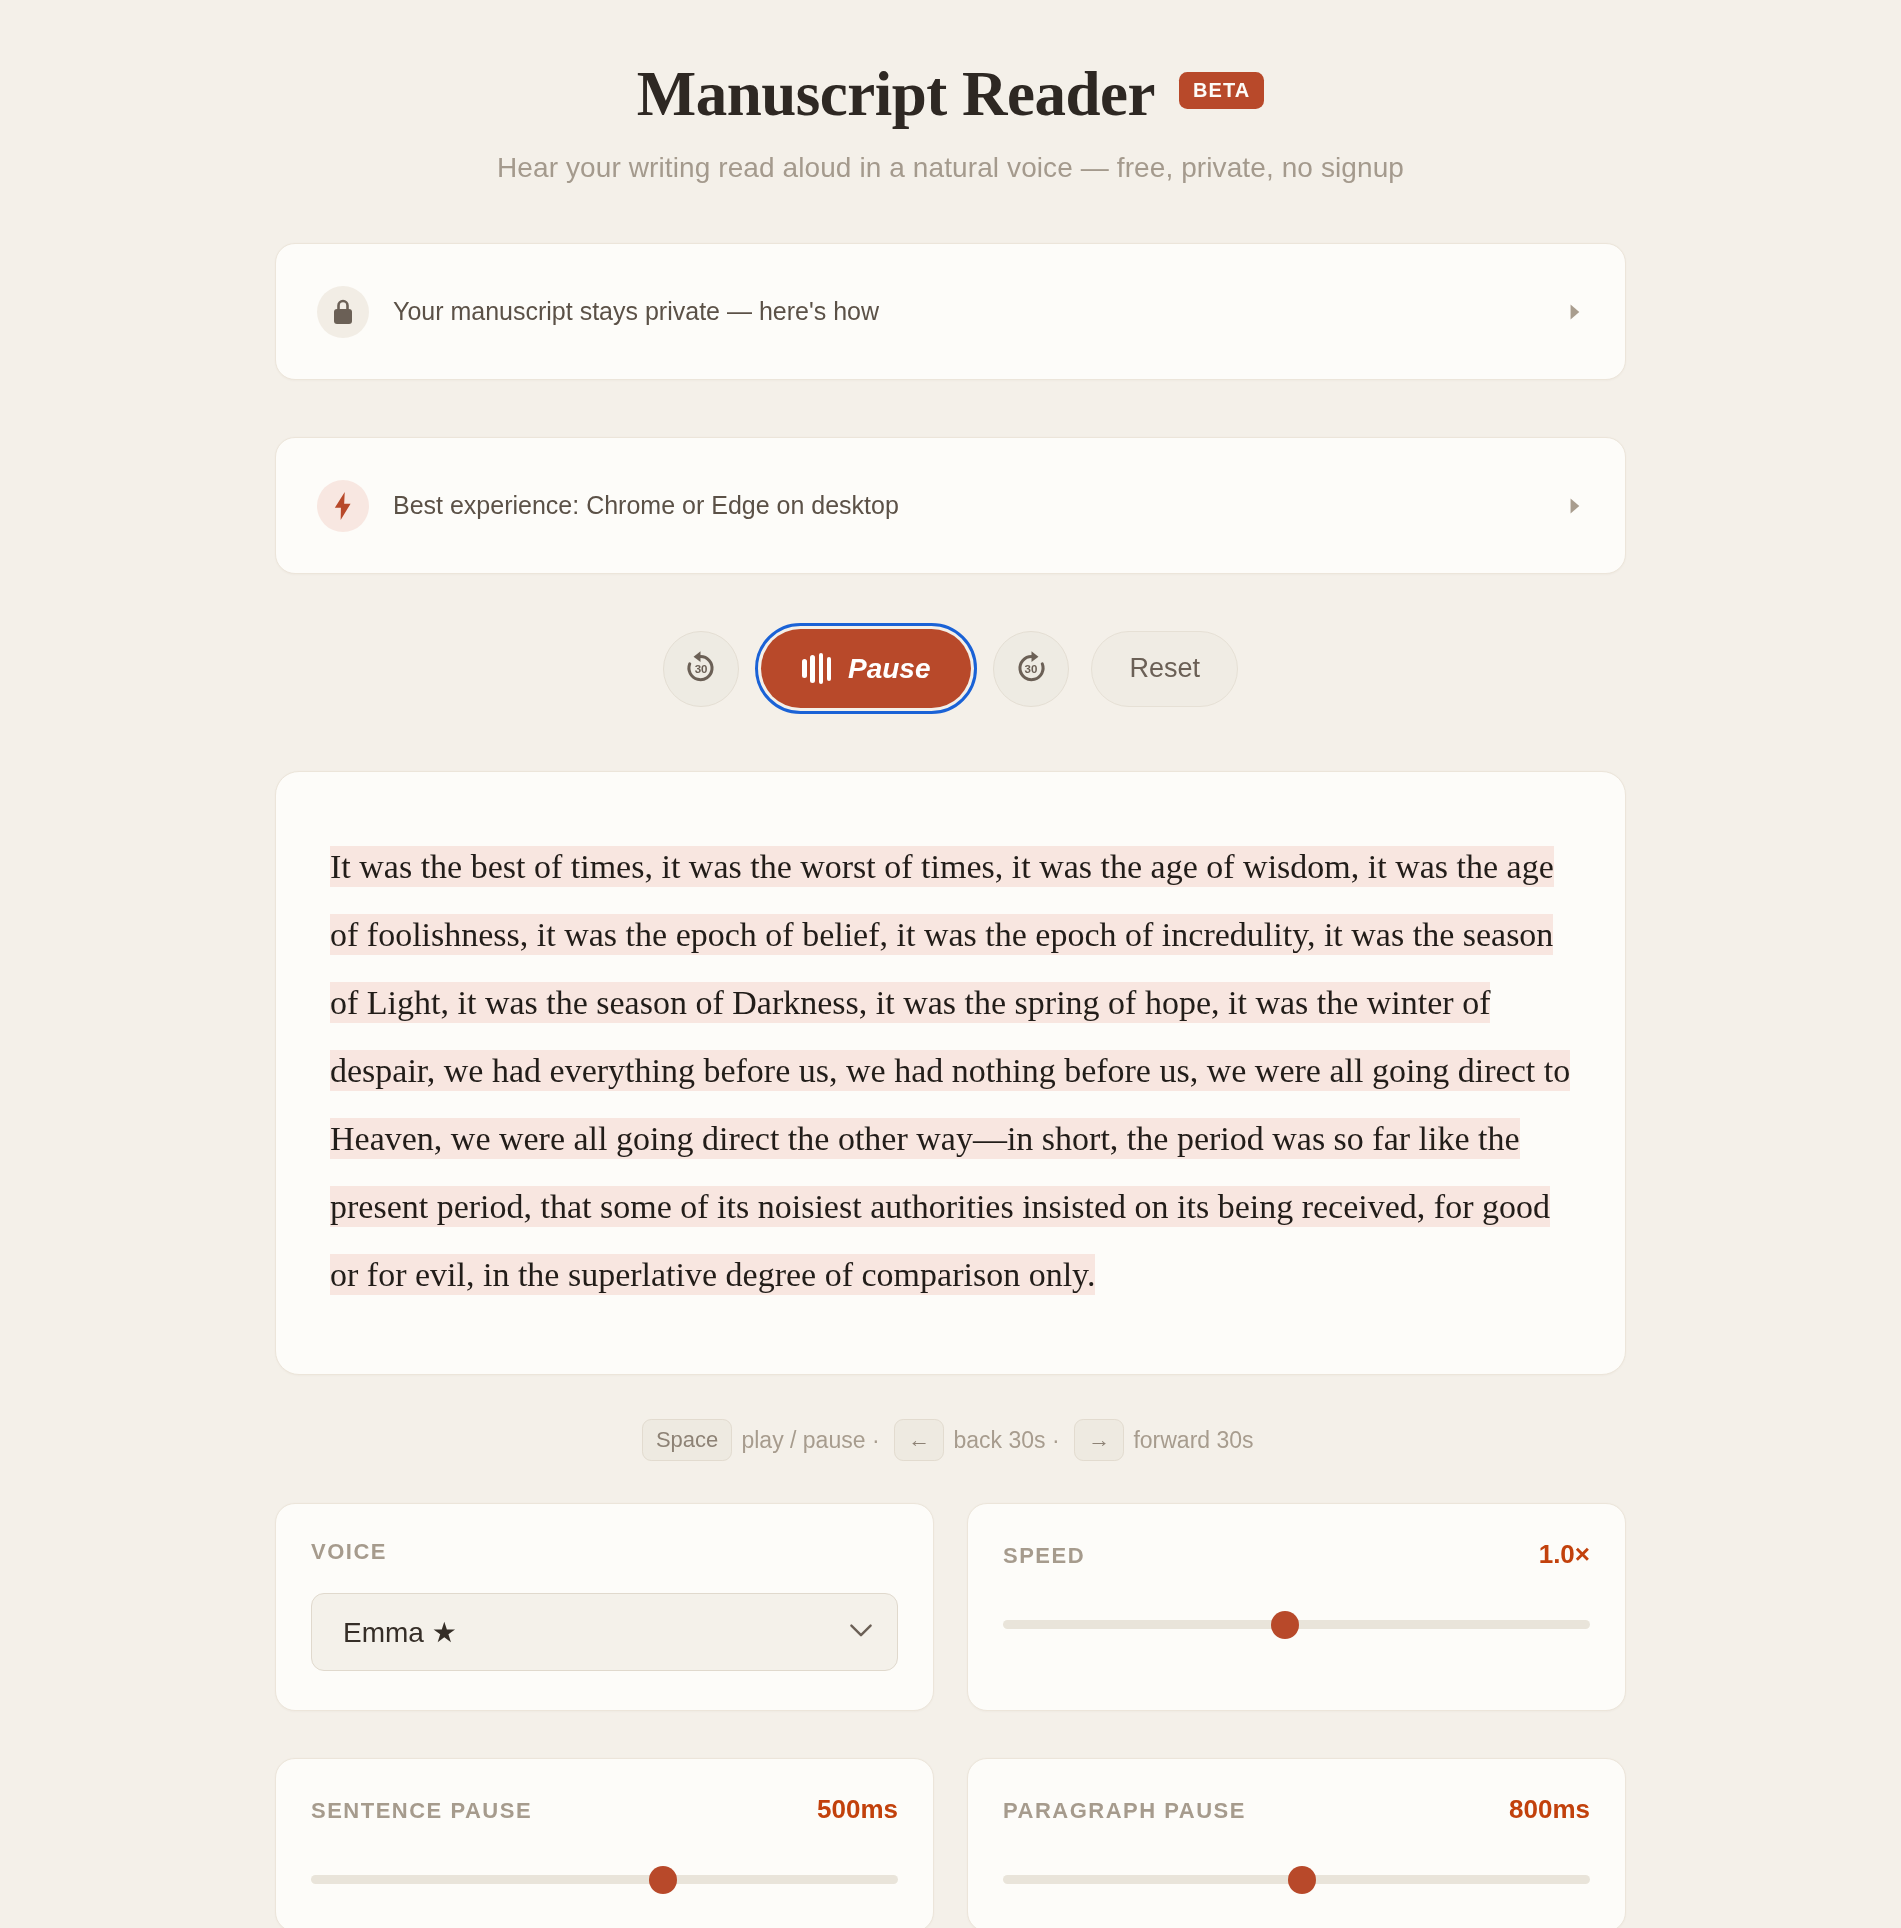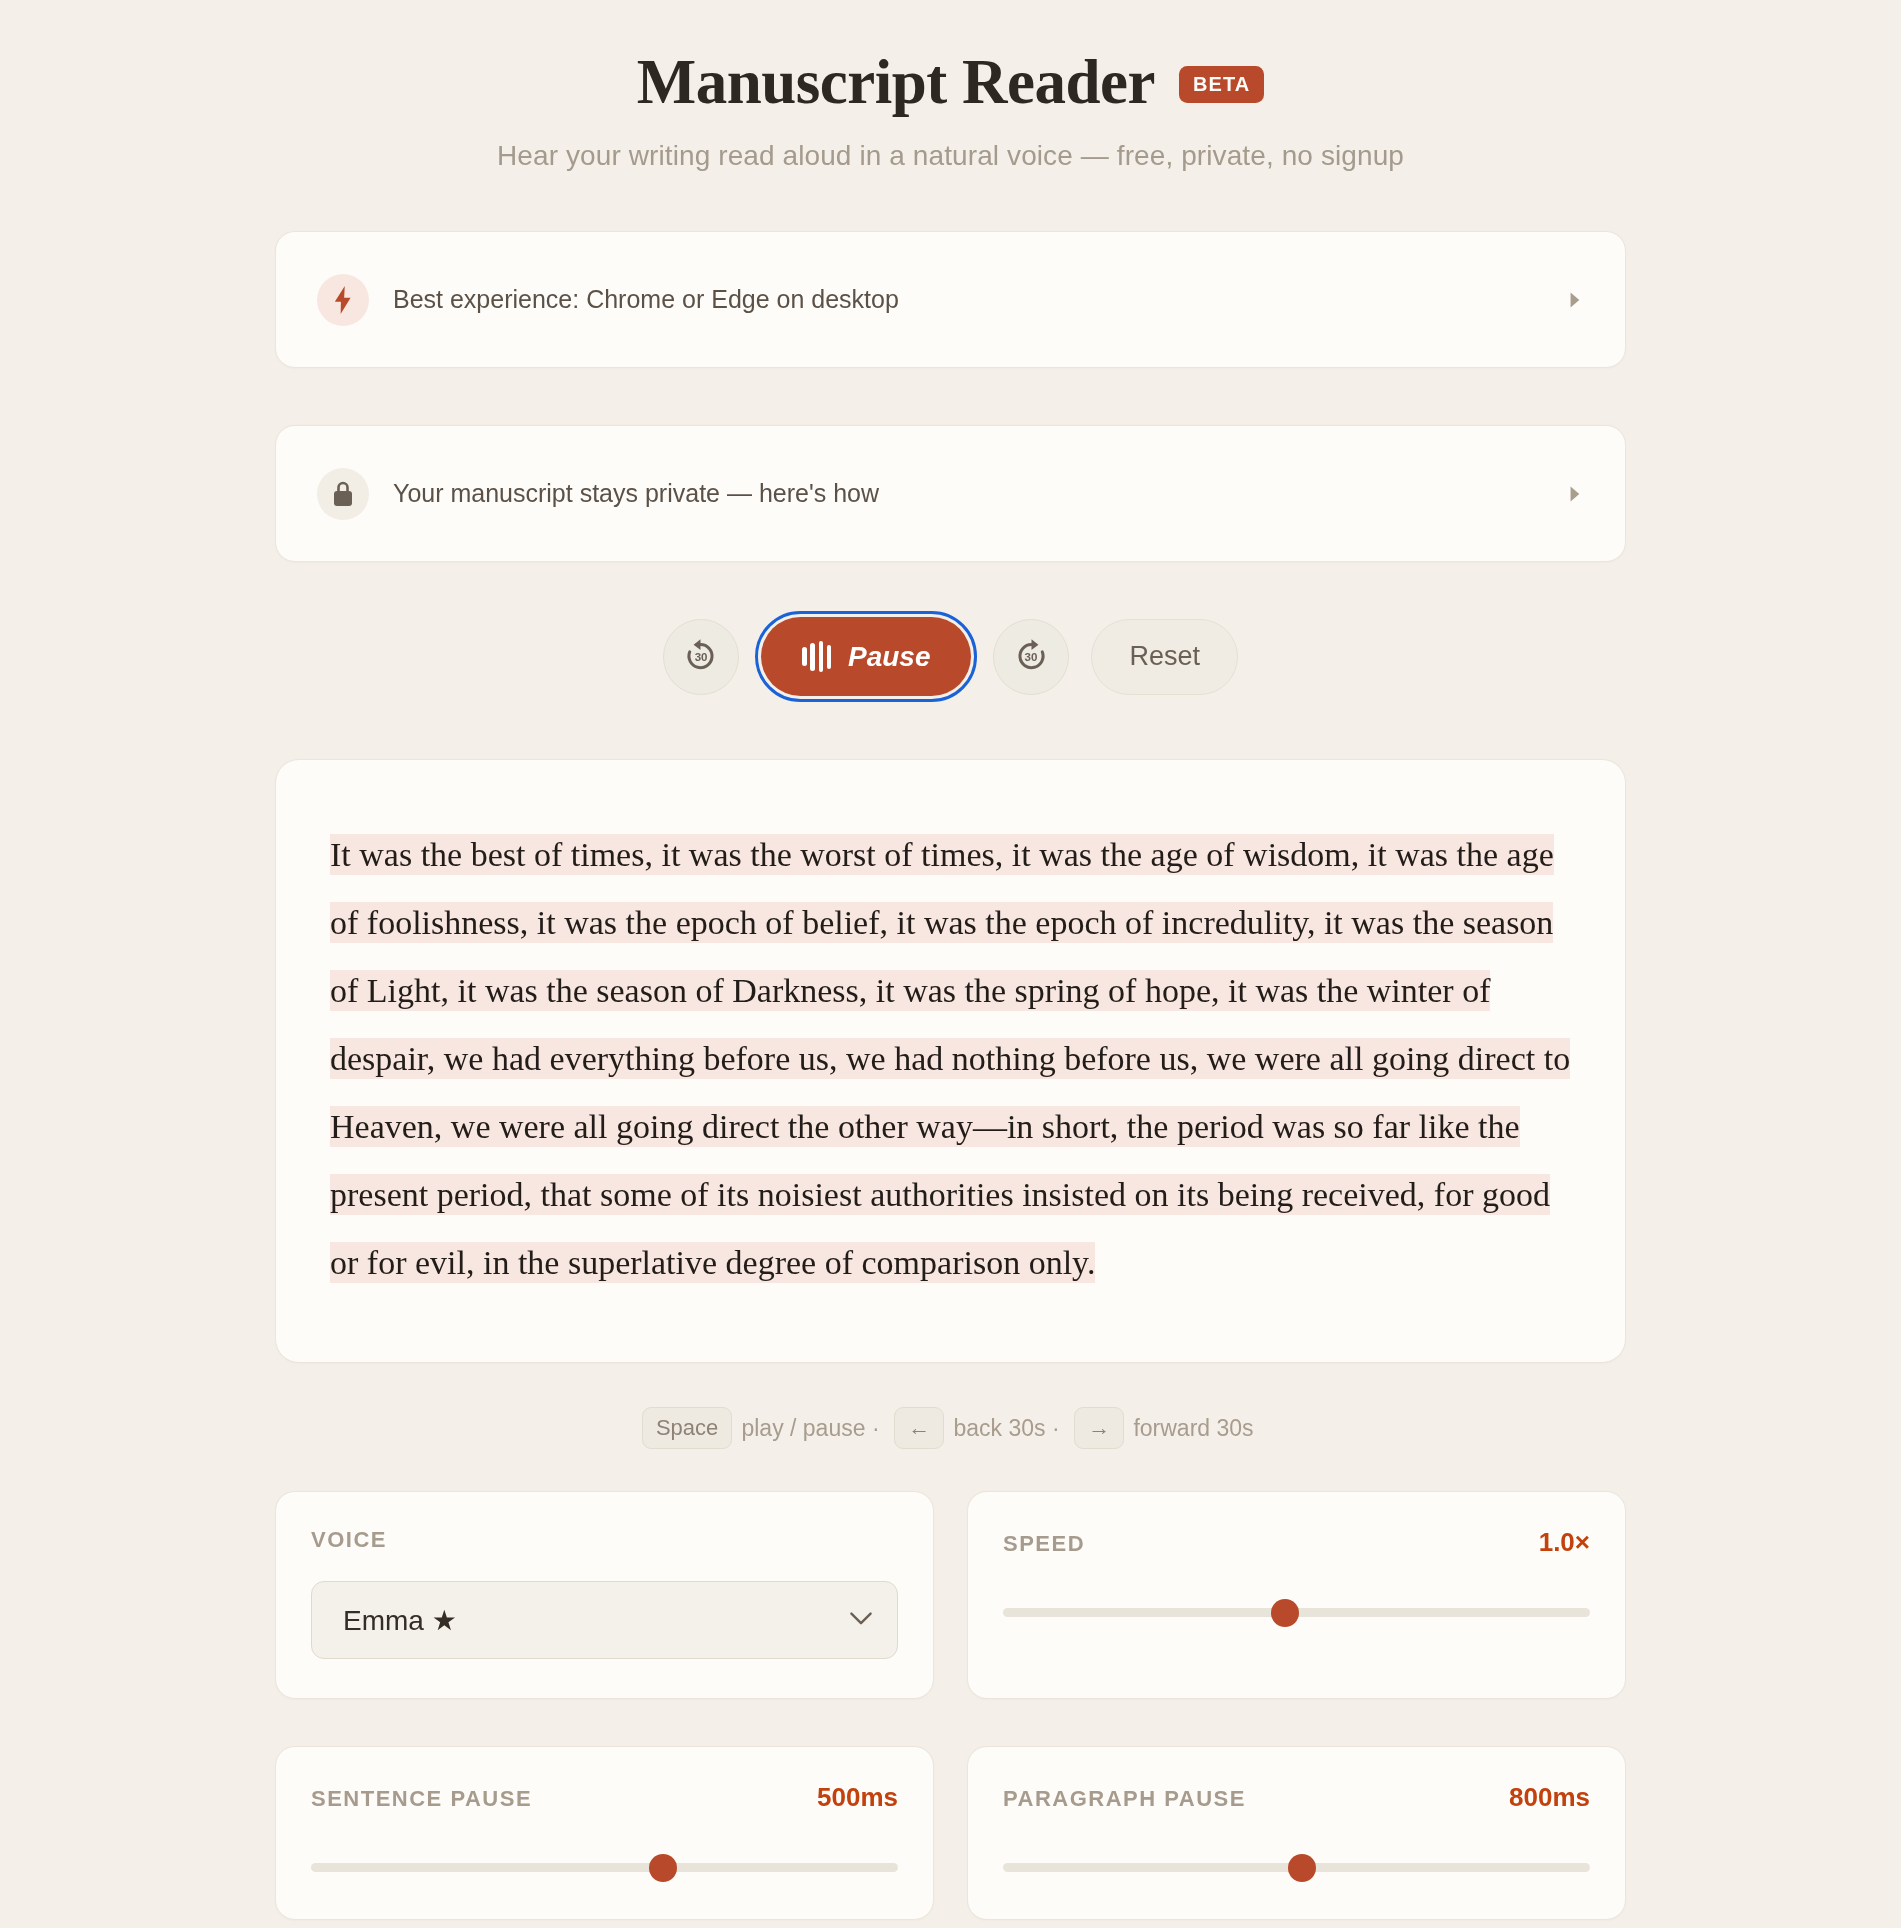--- a/index.html
+++ b/index.html
@@ -38,20 +38,21 @@
     gap: 24px;
   }
 
   .app-title {
     font-family: "Liberation Serif", serif;
     font-size: 63px;
     font-weight: 700;
     color: #2e2823;
     letter-spacing: -0.5px;
     line-height: 1.08;
+    margin-top: 12px;
   }
 
   .beta-badge {
     background: #b8492a;
     color: #fdfbf7;
     font-size: 20px;
     font-weight: 700;
     letter-spacing: 1.1px;
     padding: 6.5px 14px 7.4px;
     border-radius: 8.3px;
@@ -308,41 +309,41 @@
       <div class="title-row">
         <h1 class="app-title">Manuscript Reader</h1>
         <span class="beta-badge">BETA</span>
       </div>
       <div class="subtitle">Hear your writing read aloud in a natural voice — free, private, no signup</div>
     </div>
 
     <div class="disclosures">
 
       <div class="disclosure">
-        <span class="disc-icon bolt">
-          <svg width="20" height="28" viewBox="0 0 16 24">
-            <path d="M9.5 0L1 13.5h5.2L6 24l8.5-14H9z" fill="#b8492a"></path>
-          </svg>
-        </span>
-        <span class="disc-label">Best experience: Chrome or Edge on desktop</span>
-        <span class="disc-chevron">
-          <svg width="16.6" height="20" viewBox="0 0 12 16">
-              <path d="M3 2l7 6-7 6z" fill="#a99d8e"></path>
-            </svg>
-        </span>
-      </div>
-
-      <div class="disclosure">
         <span class="disc-icon lock">
           <svg width="24" height="28" viewBox="0 0 24 28" fill="none">
             <rect x="3" y="11" width="18" height="15" rx="3" fill="#6b6056"></rect>
             <path d="M7.5 11V7.5a4.5 4.5 0 0 1 9 0V11" stroke="#6b6056" stroke-width="2.6" fill="none"></path>
           </svg>
         </span>
         <span class="disc-label">Your manuscript stays private — here's how</span>
+        <span class="disc-chevron">
+          <svg width="16.6" height="20" viewBox="0 0 12 16">
+              <path d="M3 2l7 6-7 6z" fill="#a99d8e"></path>
+            </svg>
+        </span>
+      </div>
+
+      <div class="disclosure">
+        <span class="disc-icon bolt">
+          <svg width="20" height="28" viewBox="0 0 16 24">
+            <path d="M9.5 0L1 13.5h5.2L6 24l8.5-14H9z" fill="#b8492a"></path>
+          </svg>
+        </span>
+        <span class="disc-label">Best experience: Chrome or Edge on desktop</span>
         <span class="disc-chevron">
           <svg width="16.6" height="20" viewBox="0 0 12 16">
               <path d="M3 2l7 6-7 6z" fill="#a99d8e"></path>
             </svg>
         </span>
       </div>
 
     </div>
 
     <div class="controls">

